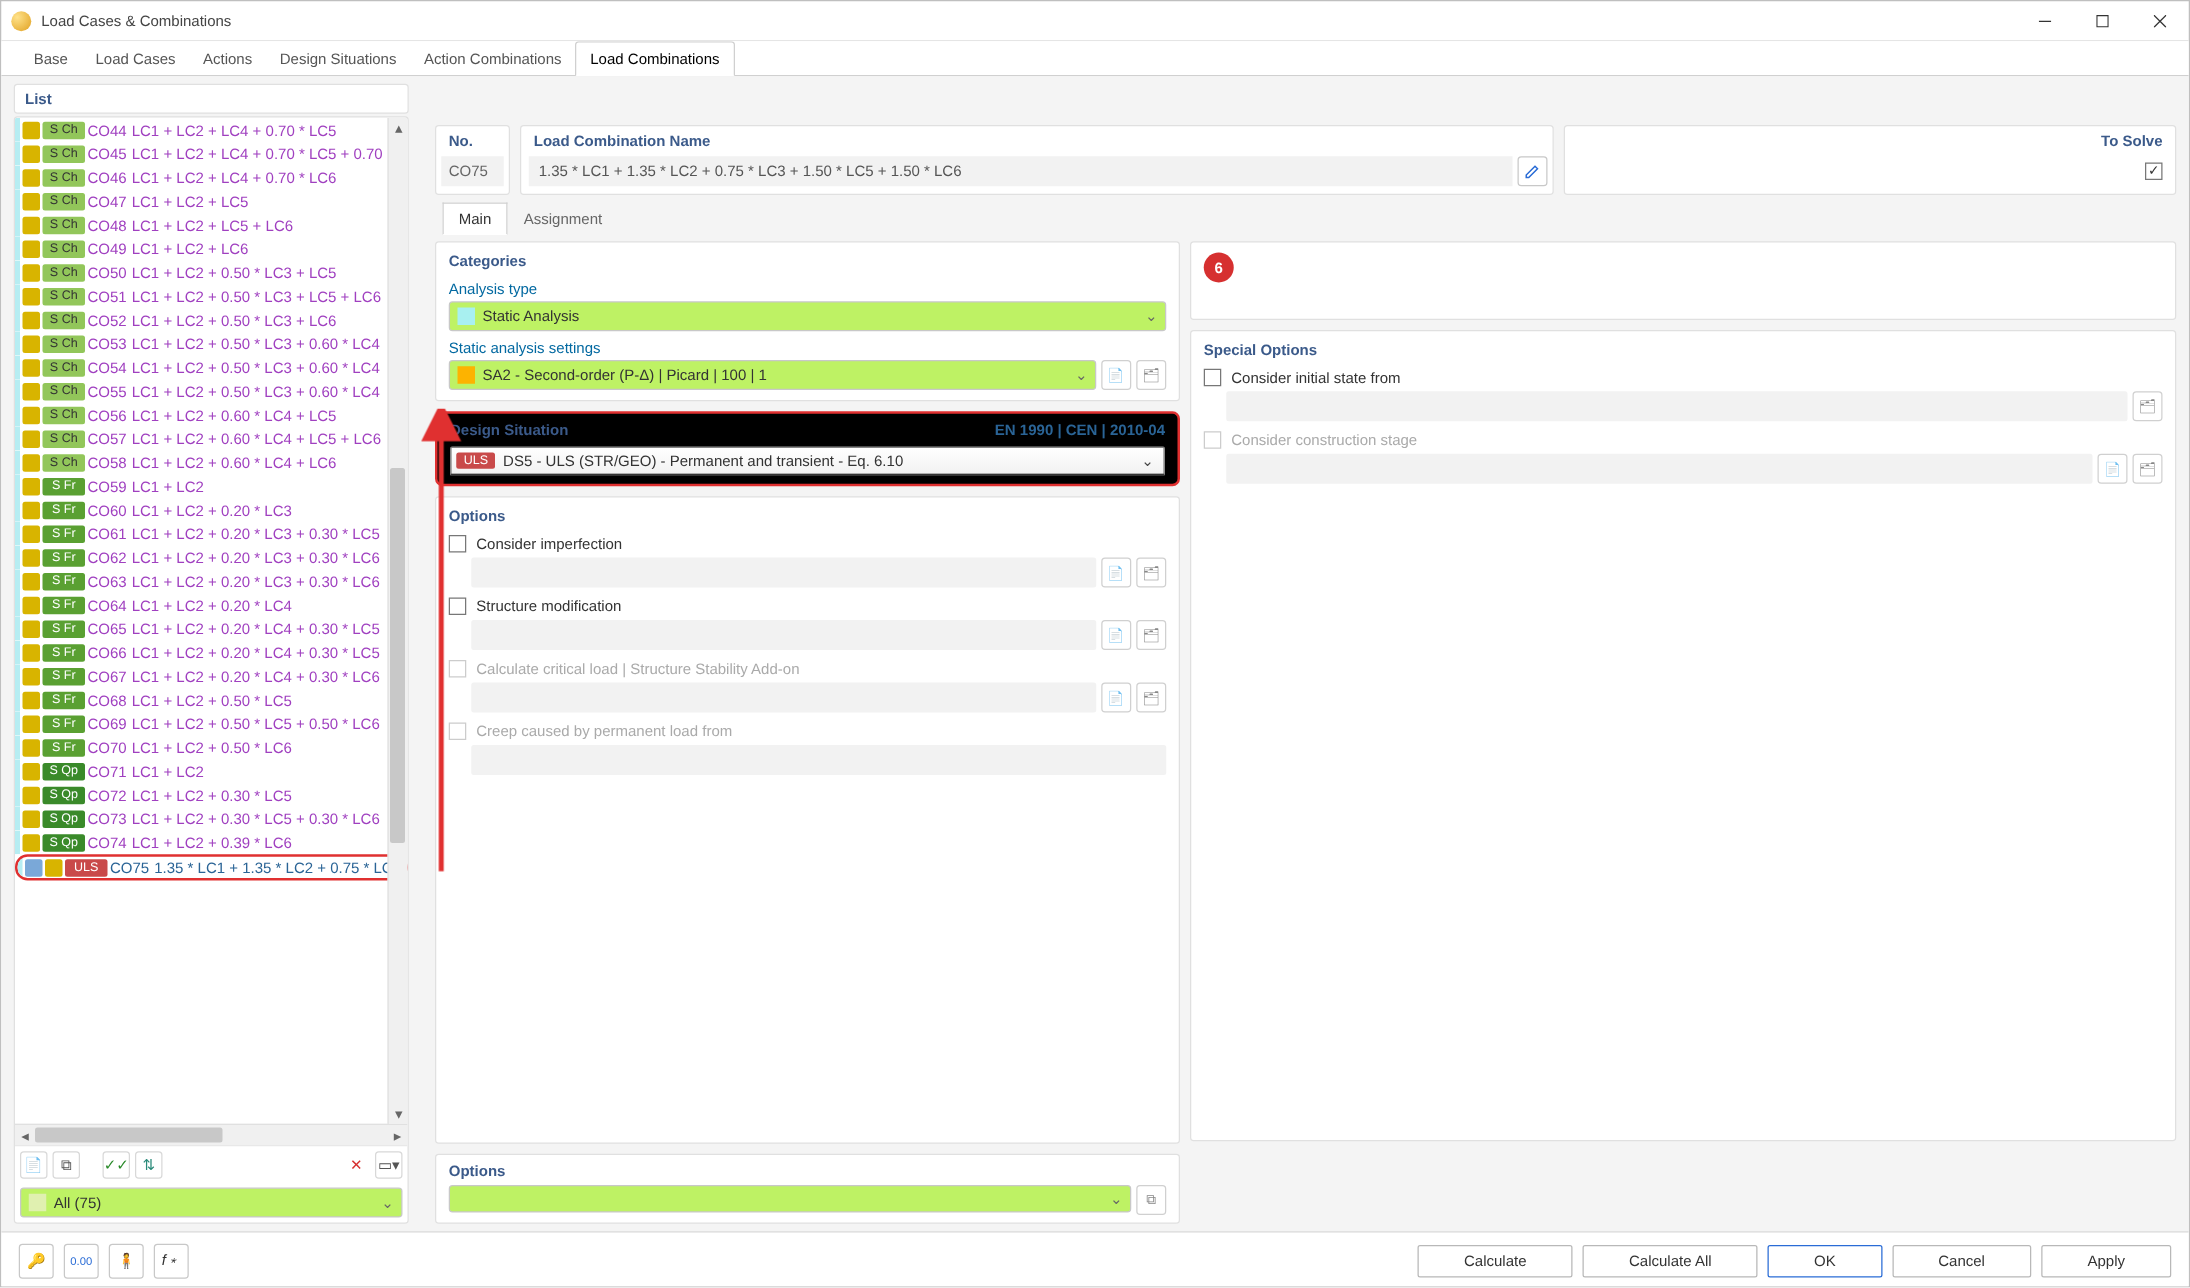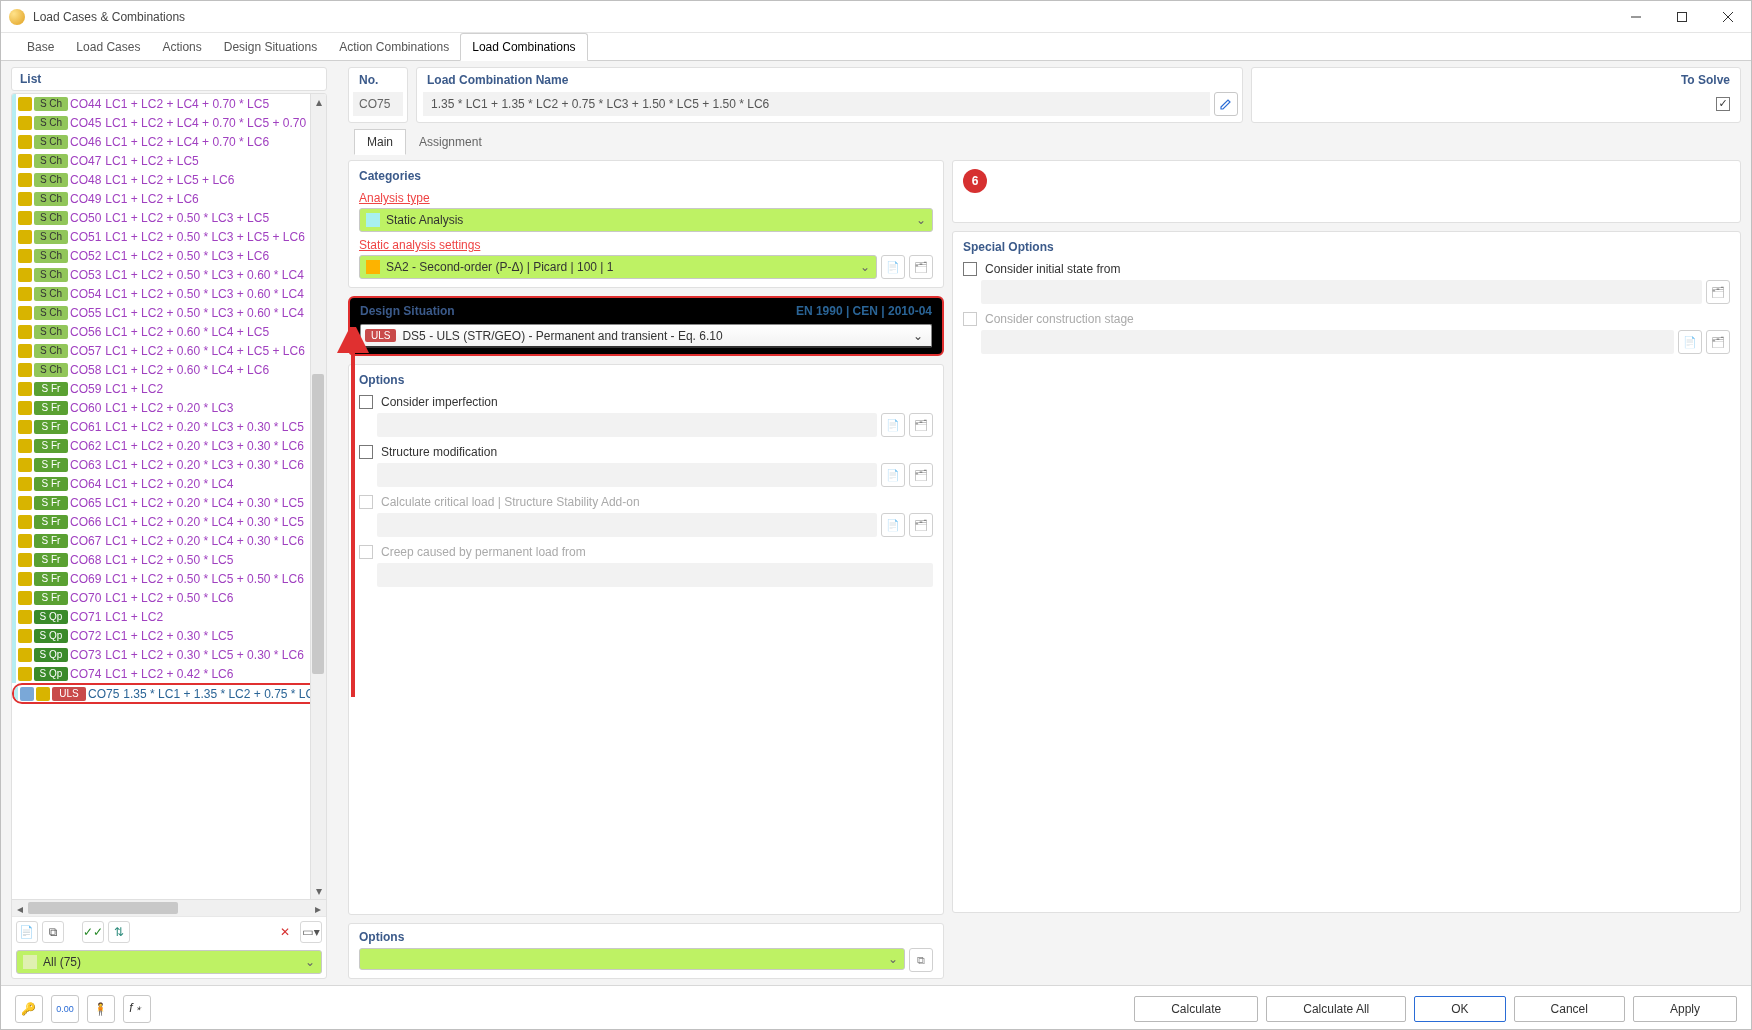--- a/index.html
+++ b/index.html
@@ -44,21 +44,21 @@
 
 .list-toolbar { display:flex; align-items:center; padding:4px; gap:4px; border-top:1px solid #e8e8e8;}
 .tb-btn { width:22px; height:22px; border:1px solid #d8d8d8; background:#fff; border-radius:3px; display:flex; align-items:center;justify-content:center; font-size:12px; color:#555;}
 .tb-spacer{flex:1;}
 .list-filter { padding:3px 4px 4px 4px;}
 .select-like { height:24px; background:#bef264; border:1px solid #c8c8c8; border-radius:3px; display:flex; align-items:center; padding:0 6px; position:relative; }
 .select-like .chev { position:absolute; right:6px; color:#666;}
 .select-like.sm { height:22px;}
 
 .right-pane { flex:1; display:flex; flex-direction:column; gap:6px;}
-.top-row { display:flex; gap:8px; }
+.top-row { display:flex; gap:8px;margin-top:33px; }
 .panel { background:#fff; border:1px solid #e0e0e0; border-radius:3px; }
 .panel-head { padding:5px 10px; font-weight:600; color:#3b5a8a; }
 .no-panel { width:60px;}
 .no-panel .val { display:flex;align-items:center;justify-content:flex-start; padding:0 6px; height:24px; margin:0 4px 6px 4px; color:#666; background:#f2f2f2;}
 .name-panel { flex:1; }
 .name-panel .name-row{ display:flex; align-items:center; margin:0 4px 6px 6px; gap:4px;}
 .name-input{ flex:1; height:24px; background:#f2f2f2; border:none; display:flex;align-items:center; padding:0 8px; color:#555;}
 .edit-btn{ width:24px;height:24px; border:1px solid #c8c8c8;border-radius:3px;display:flex;align-items:center;justify-content:center;}
 .solve-panel{ width:490px;text-align:right;}
 .solve-panel .chk-area{ padding:4px 10px 8px 10px;}
@@ -67,21 +67,21 @@
 
 .sub-tabstrip { display:flex; padding:0 6px;}
 .sub-tabstrip .stab { padding:5px 12px; color:#666; border:1px solid transparent; cursor:pointer;}
 .sub-tabstrip .stab.active { background:#fff; border:1px solid #d0d0d0; border-bottom:1px solid #fff; color:#333;}
 .tab-body { flex:1; display:flex; gap:8px; margin-top:-1px;}
 .col-left { width:596px; display:flex; flex-direction:column; gap:8px;}
 .col-right { flex:1; display:flex; flex-direction:column; gap:8px;}
 .section { background:#fff; border:1px solid #e0e0e0; border-radius:3px; padding:8px 10px; }
 .section.flex1{flex:1;}
 .sec-title { font-weight:600; color:#3b5a8a; margin-bottom:8px;}
-.field-label{ color:#ef4444; margin:6px 0 3px 0;text-decoration:underline;}
+.field-label{ color:#0369a1; margin:6px 0 3px 0;}
 .sel-row{ display:flex; gap:4px; align-items:center;}
 .sel-row .select-like{ flex:1;}
 .sq { width:14px;height:14px; display:inline-block; margin-right:6px; background:#fdb300;}
 .sq.cyan{background:#a8f0f0;}
 .sq.green{background:#e0f0b0;}
 .ds-section { border:2px solid #e03030; border-radius:6px; padding:6px 10px;}
 .ds-head{ display:flex; justify-content:space-between; font-weight:600; color:#3b5a8a; margin-bottom:6px;}
 .ds-head .std{ color:#2a6496; font-weight:600;}
 .ds-select { height:24px; border:1px solid #888; border-bottom:2px solid #333; background:linear-gradient(#fff,#f2f2f2); border-radius:2px; display:flex;align-items:center; padding:0 4px; position:relative;}
 .ds-select .uls-tag{ background:#c94a4a;color:#fff;font-size:10px; padding:1px 6px;border-radius:2px; margin-right:6px;}
@@ -361,21 +361,21 @@
               <span class="tag tag-sq tag-gold"></span>
               <span class="tag tag-sqp">S Qp</span>
               <span class="co-id">CO73</span>
               <span class="co-formula">LC1 + LC2 + 0.30 * LC5 + 0.30 * LC6</span>
             </div>
             <div class="list-row">
               <span class="stripe"></span>
               <span class="tag tag-sq tag-gold"></span>
               <span class="tag tag-sqp">S Qp</span>
               <span class="co-id">CO74</span>
-              <span class="co-formula">LC1 + LC2 + 0.42 * LC6</span>
+              <span class="co-formula">LC1 + LC2 + 0.39 * LC6</span>
             </div>
             <div class="list-row selected">
               <span class="stripe"></span>
               <span class="tag tag-sq tag-blue"></span>
               <span class="tag tag-sq tag-gold"></span>
               <span class="tag tag-uls">ULS</span>
               <span class="co-id">CO75</span>
               <span class="co-formula">1.35 * LC1 + 1.35 * LC2 + 0.75 * LC3</span>
             </div>
             <div class="scroll-track-v">

